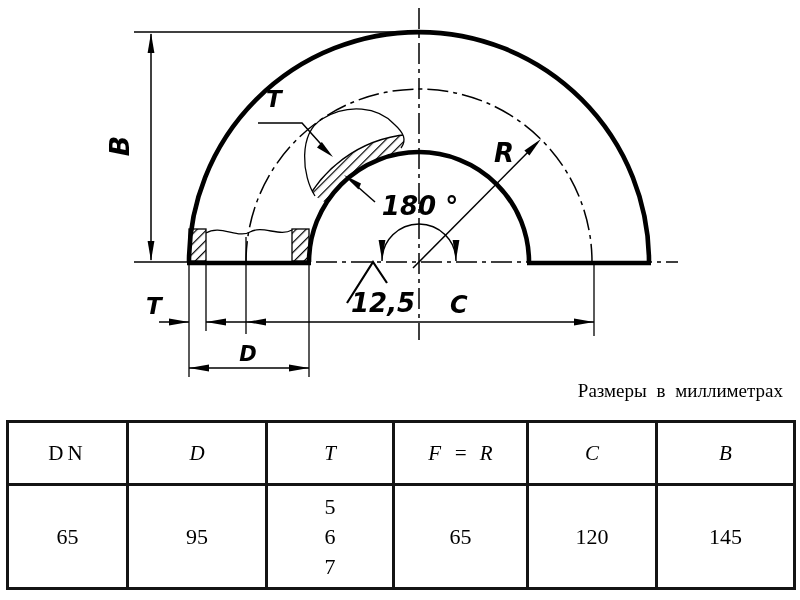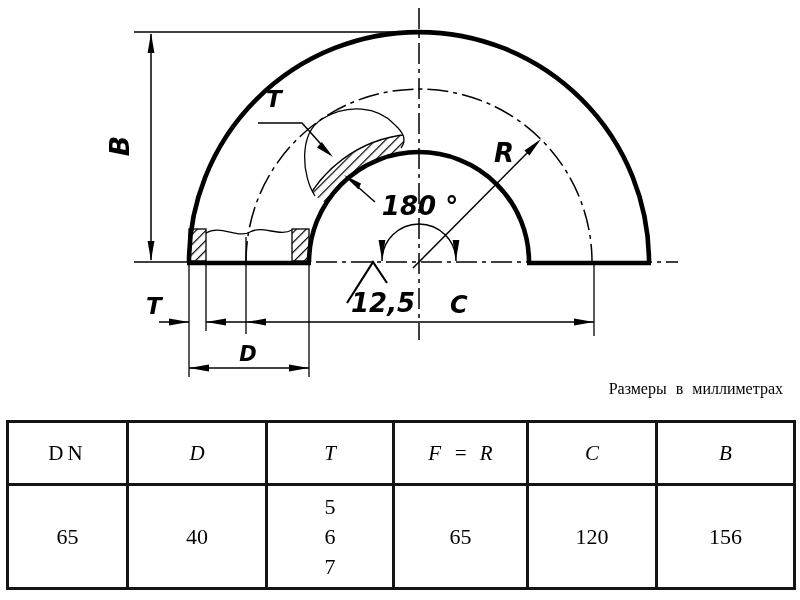--- a/index.html
+++ b/index.html
@@ -7,21 +7,21 @@
          font-family:"Liberation Serif",serif;color:#000;}
   .drawing{position:absolute;left:0;top:0;width:800px;height:415px;}
   
   .thick{stroke:#000;stroke-width:4.6;fill:none;}
   .thin{stroke:#000;stroke-width:1.5;fill:none;}
   .thin2{stroke:#000;stroke-width:1.3;fill:none;}
   .cl{stroke:#000;stroke-width:1.5;fill:none;stroke-dasharray:21 5 4 5;}
   .arr{fill:#000;stroke:none;}
   .lbl{font-family:"DejaVu Sans",sans-serif;font-style:italic;font-weight:bold;fill:#000;}
   
-  .caption{position:absolute;top:380px;right:17px;font-size:16px;word-spacing:5px;
+  .caption{position:absolute;top:380px;right:17px;font-size:19px;word-spacing:5px;
            font-family:"Liberation Serif",serif;}
   
   table.dims{position:absolute;left:6px;top:420px;width:787px;border-collapse:collapse;
              table-layout:fixed;text-align:center;}
   table.dims,table.dims th,table.dims td{border:3px solid #141414;}
   table.dims th{height:58px;border-bottom-width:2px;font-weight:normal;font-style:italic;
                 font-size:21px;vertical-align:middle;text-align:center;}
   table.dims th:first-child{font-style:normal;letter-spacing:4px;}
   table.dims th.wide{word-spacing:7px;}
   table.dims td{height:99px;font-size:22px;vertical-align:middle;}
@@ -129,26 +129,26 @@
         <th>D</th>
         <th>T</th>
         <th class="wide">F = R</th>
         <th>C</th>
         <th>B</th>
       </tr>
     </thead>
     <tbody>
       <tr>
         <td>65</td>
-        <td>40</td>
+        <td>95</td>
         <td>
           <span class="stack">5</span>
           <span class="stack">6</span>
           <span class="stack">7</span>
         </td>
         <td>65</td>
         <td>120</td>
-        <td>156</td>
+        <td>145</td>
       </tr>
     </tbody>
   </table>
 
 </div>
 
 </body></html>

